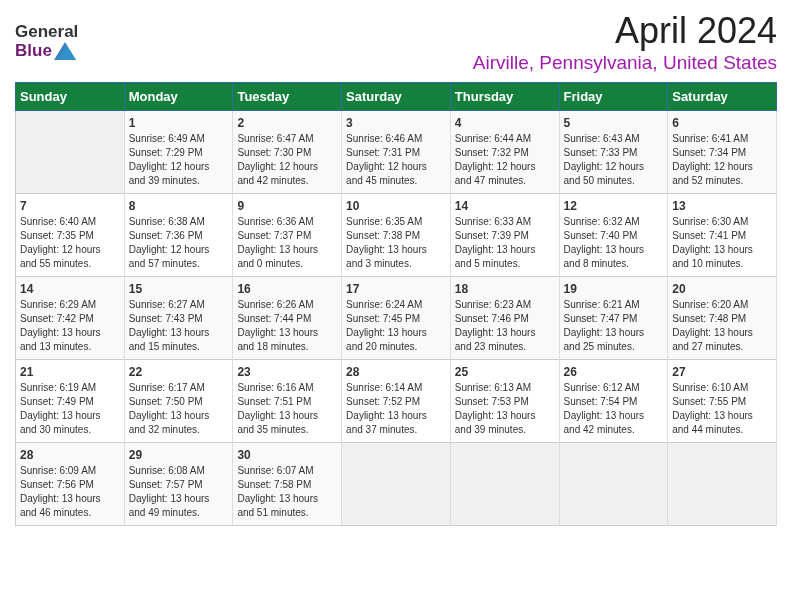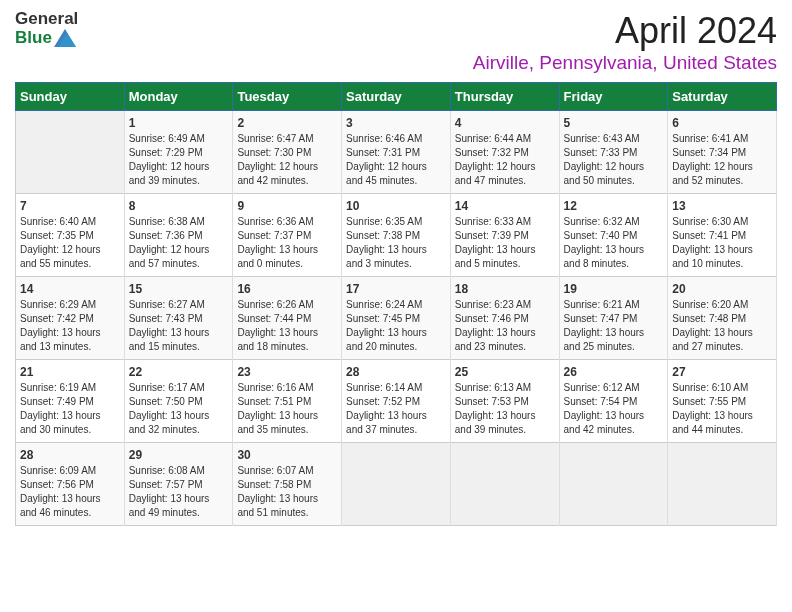--- a/index.html
+++ b/index.html
@@ -6,21 +6,21 @@
     body {
       font-family: Arial, sans-serif;
       background: #fff;
       width: 792px;
       min-height: 612px;
       padding: 10px 15px 15px 15px;
     }
     .header-area {
       display: flex;
       justify-content: space-between;
-      align-items: flex-start;
+      align-items: center;
       margin-bottom: 8px;
     }
     .logo {
       display: flex;
       align-items: center;
       gap: 2px;
     }
     .title-area {
       text-align: right;
     }
@@ -84,21 +84,21 @@
     }
   </style>
 </head>
 <body>
 
 <div class="header-area">
   <div class="logo">
     <div style="display:flex; flex-direction:column; align-items:flex-start; line-height:1.1;">
       <span style="font-size:17px; font-weight:bold; color:#333;">General</span>
       <div style="display:flex; align-items:center;">
-        <span style="font-size:17px; font-weight:bold; color:#15803d;">Blue</span>
+        <span style="font-size:17px; font-weight:bold; color:#701a75;">Blue</span>
         <svg width="22" height="18" viewBox="0 0 22 18" style="margin-left:2px;">
           <polygon points="0,18 11,0 22,18" fill="#1a6bb5" opacity="0.85"></polygon>
           <polygon points="4,18 13,4 22,18" fill="#2e9ad0" opacity="0.7"></polygon>
         </svg>
       </div>
     </div>
   </div>
   <div class="title-area">
     <div class="month-title">April 2024</div>
     <div class="location-title">Airville, Pennsylvania, United States</div>

